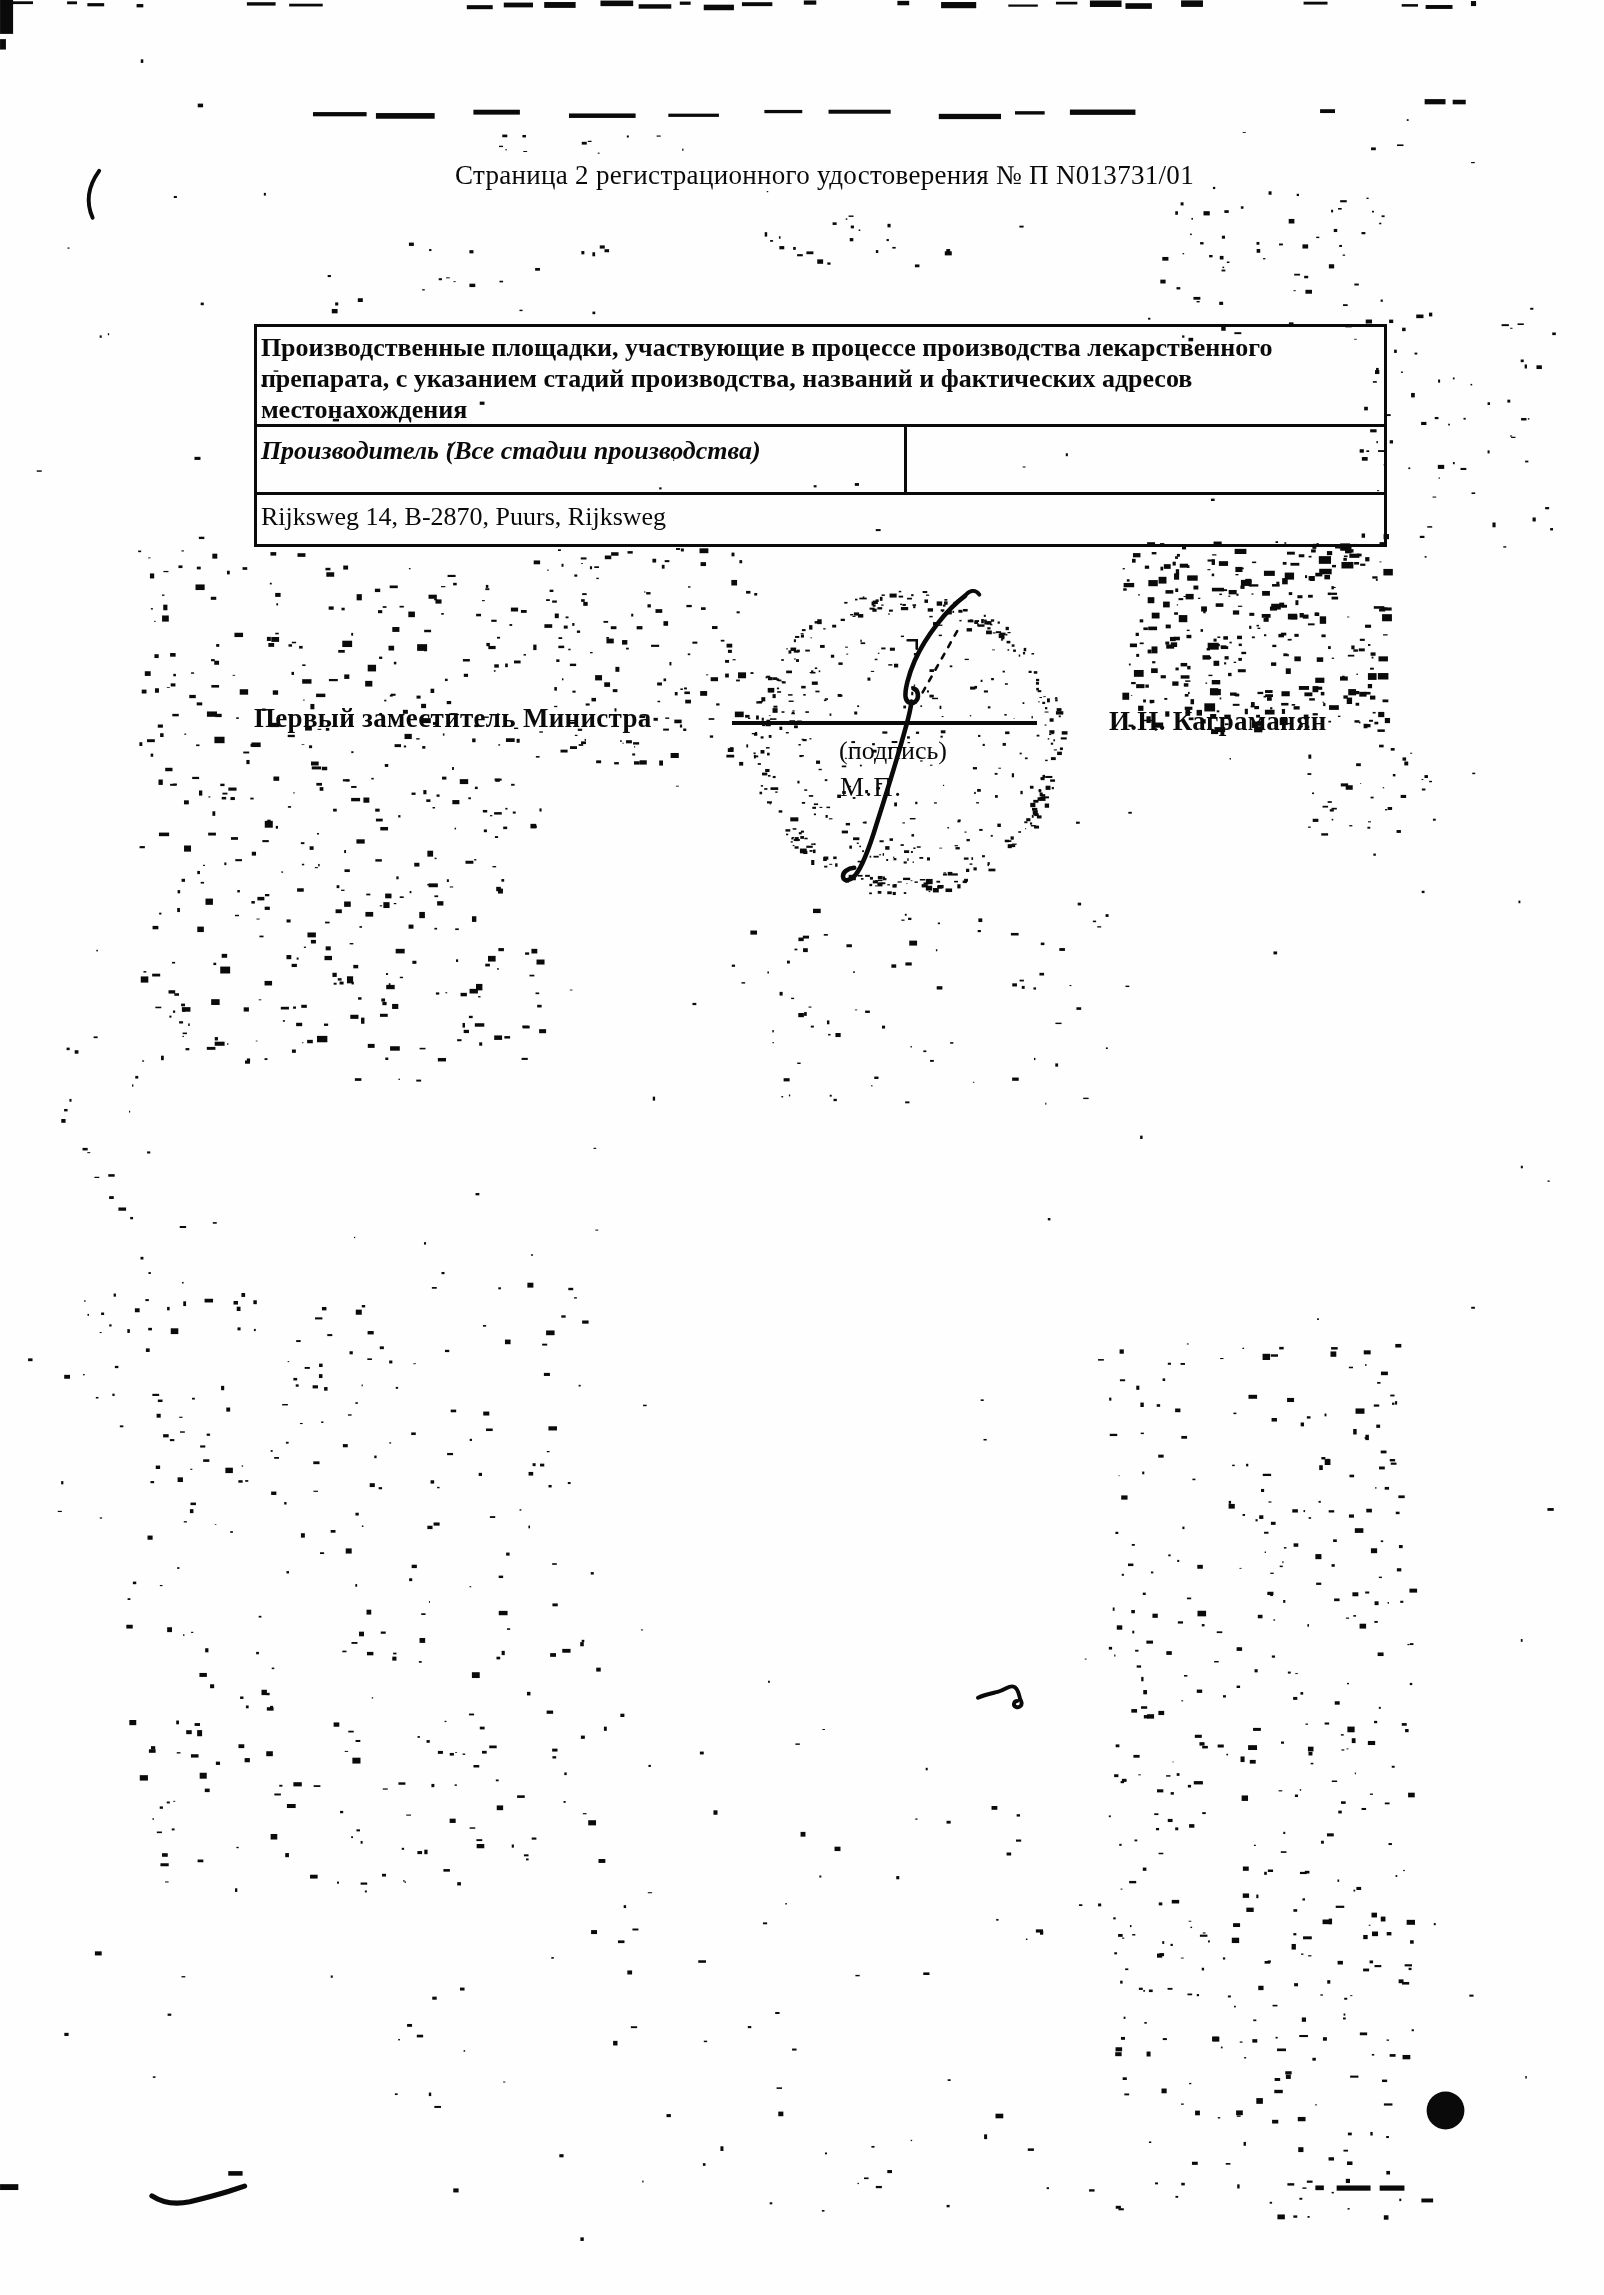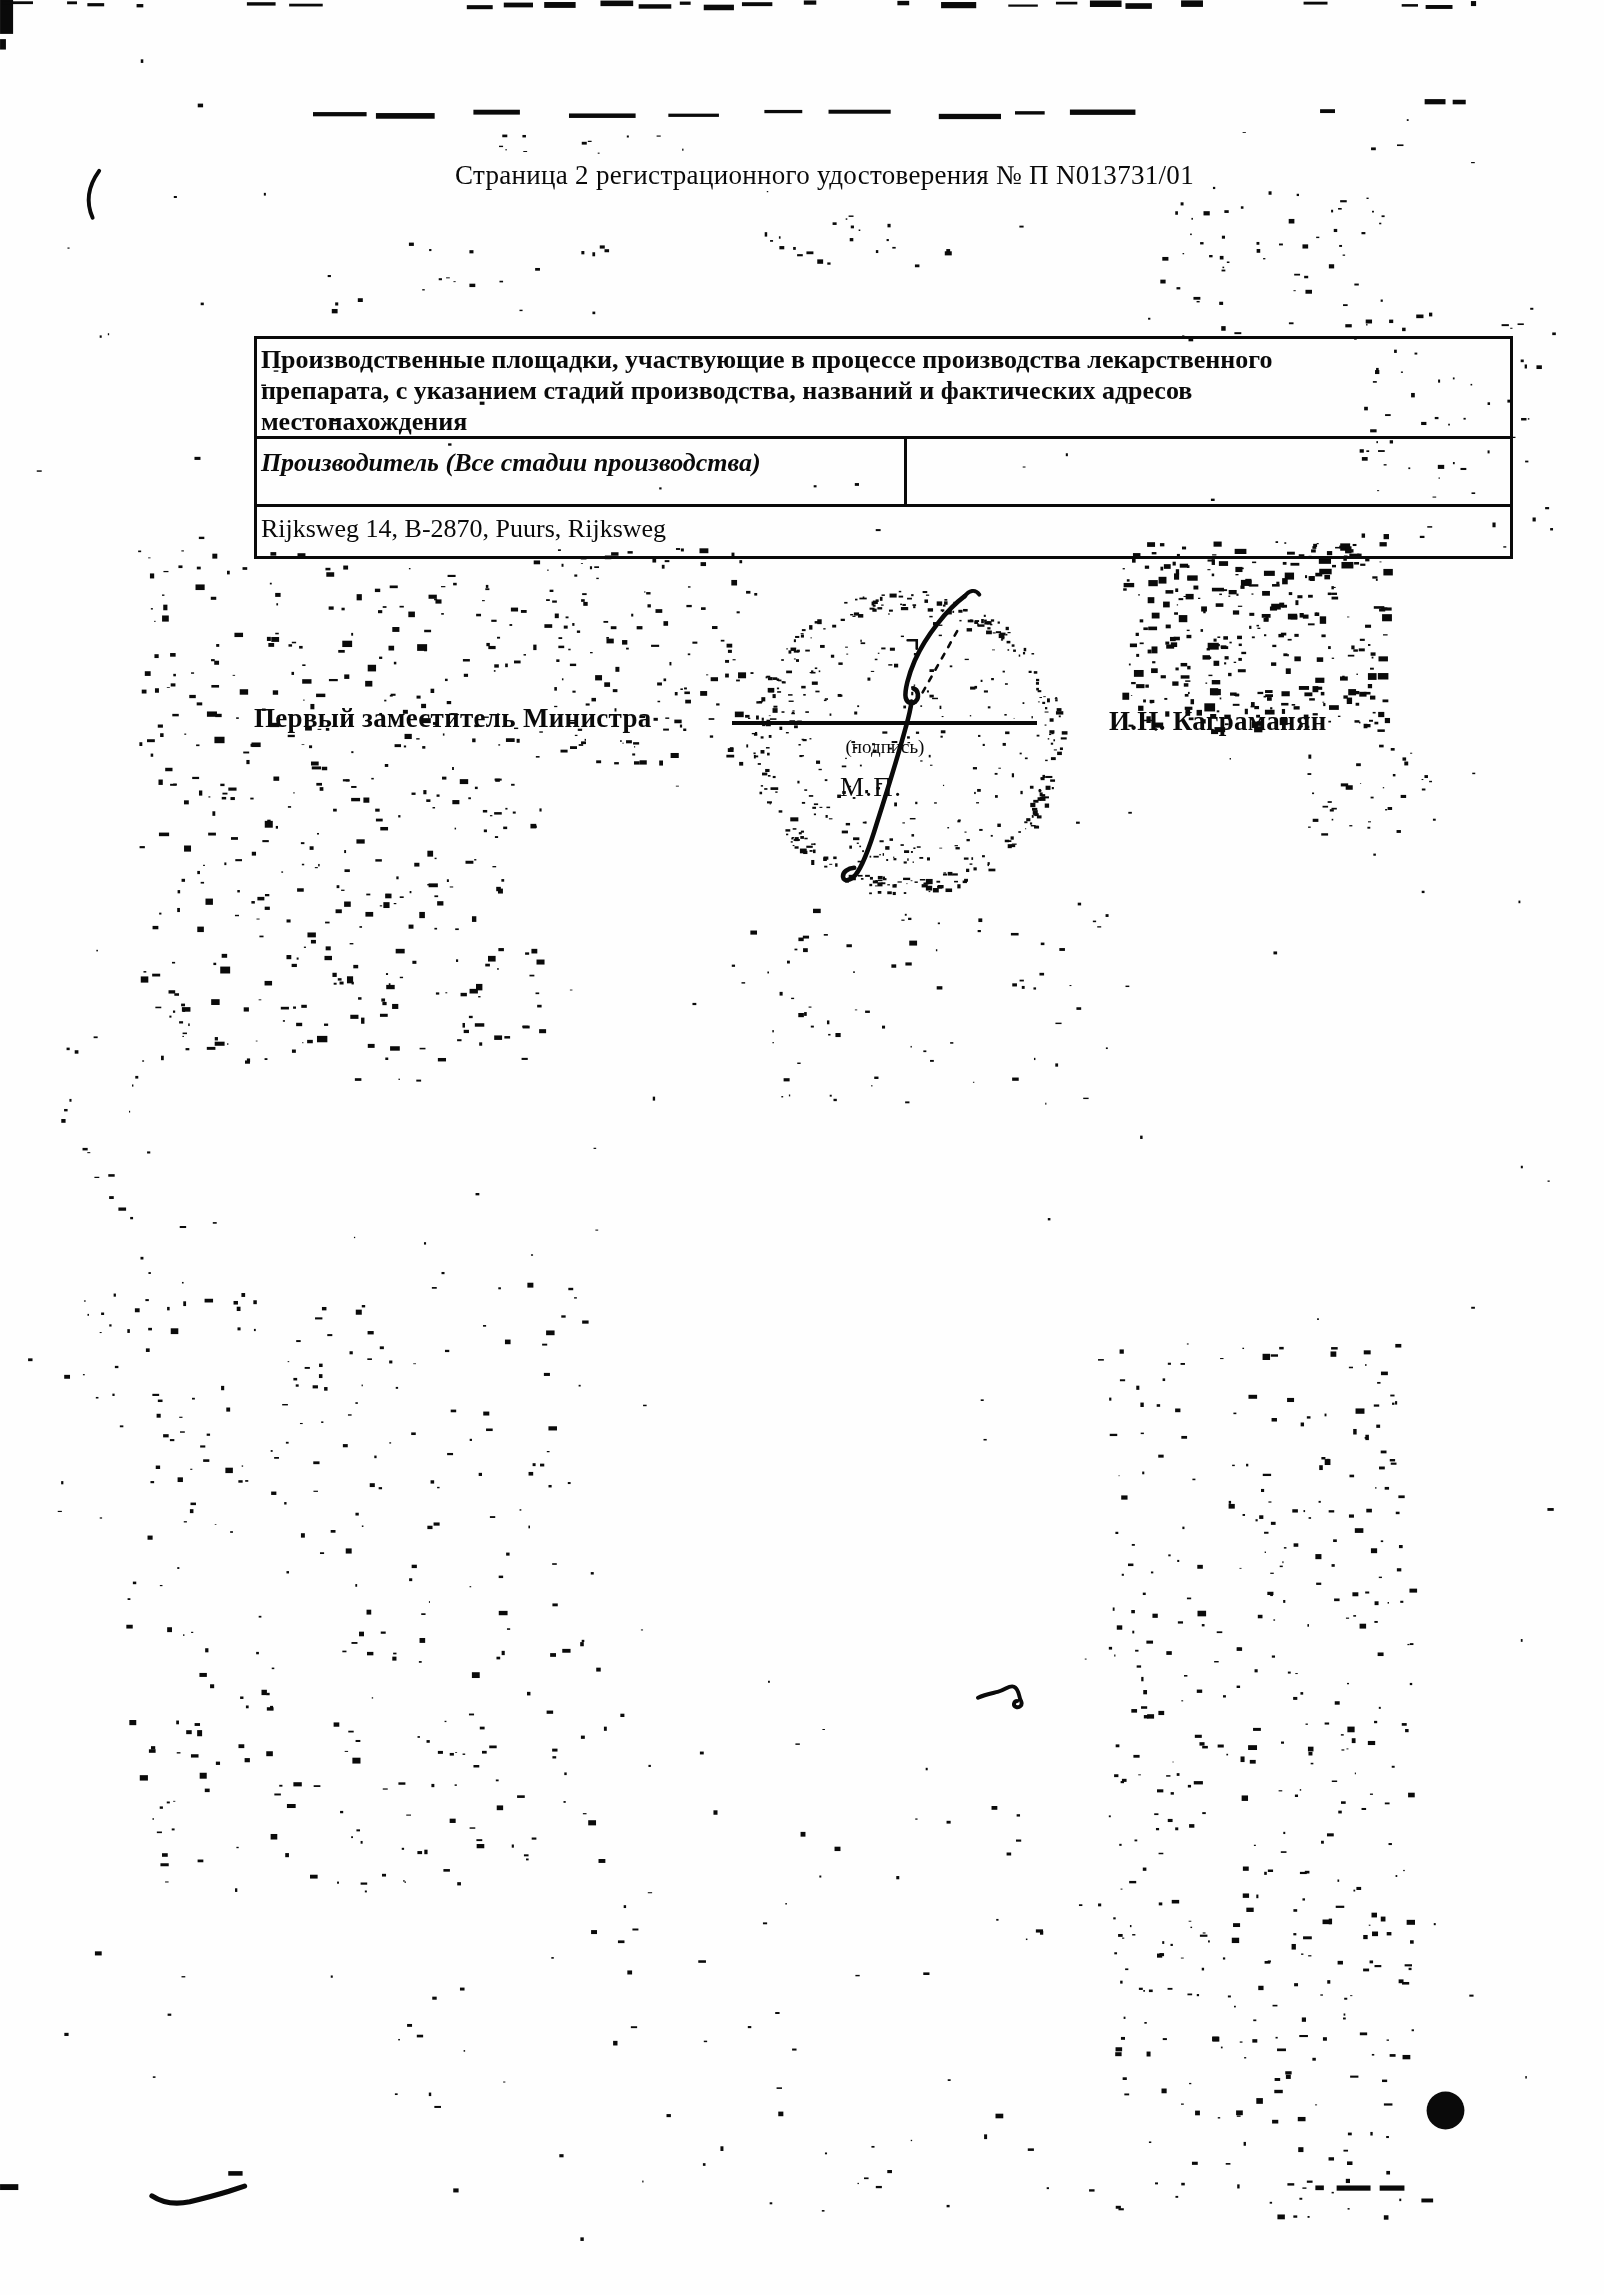--- a/index.html
+++ b/index.html
@@ -8,21 +8,21 @@
     background:#fefefe;color:#0a0a0a;
     font-family:"Liberation Serif", serif;
   }
   #scan-svg{position:absolute;left:0;top:0;z-index:3;pointer-events:none;}
   #page-title{
     position:absolute;left:449px;top:160px;z-index:2;
     font-size:27px;white-space:nowrap;letter-spacing:0.3px;margin-left:6px;
   }
   
   #prod-table{
-    position:absolute;left:254px;top:336px;width:1259px;height:223px;
+    position:absolute;left:254px;top:324px;width:1133px;height:223px;
     box-sizing:border-box;border:3.9px solid #0a0a0a;z-index:2;background:transparent;
   }
   #prod-table .t-head{
     box-sizing:border-box;height:100px;border-bottom:3.3px solid #0a0a0a;
     font-weight:bold;font-size:26px;line-height:31px;
     padding:5.2px 26px 0 3.9px;
   }
   #prod-table .t-head .w{max-width:1069px;display:block;}
   #prod-table .t-row2{
     box-sizing:border-box;height:68px;border-bottom:3.3px solid #0a0a0a;
@@ -38,21 +38,21 @@
     padding:2px 0 0 6.5px;
   }
   #prod-table .t-row3{
     box-sizing:border-box;height:47px;font-size:26px;
     padding:6.5px 0 0 3.9px;
   }
   
   #sig-title{position:absolute;left:254px;top:703px;z-index:2;font-size:27px;font-weight:bold;white-space:nowrap;letter-spacing:0.3px;}
   #sig-name{position:absolute;left:1109px;top:706px;z-index:2;font-size:27px;font-weight:bold;white-space:nowrap;letter-spacing:0.3px;}
   #sig-line{position:absolute;left:732px;top:721px;width:305px;height:3.9px;background:#0a0a0a;z-index:2;}
-  #sig-caption{position:absolute;left:823px;top:736px;width:124px;text-align:center;z-index:2;font-size:19px;}
+  #sig-caption{position:absolute;left:823px;top:736px;width:124px;text-align:right;z-index:2;font-size:26px;}
   #seal-caption{position:absolute;left:840px;top:772px;width:85px;text-align:left;z-index:2;font-size:27px;letter-spacing:1.3px;}
 </style>
 </head>
 <body>
 
 <div id="page-title">Страница 2 регистрационного удостоверения № П N013731/01</div>
 
 <div id="prod-table">
   <div class="t-head">
     <span class="w">Производственные площадки, участвующие в процессе производства лекарственного препарата, с указанием стадий производства, названий и фактических адресов местонахождения</span>

